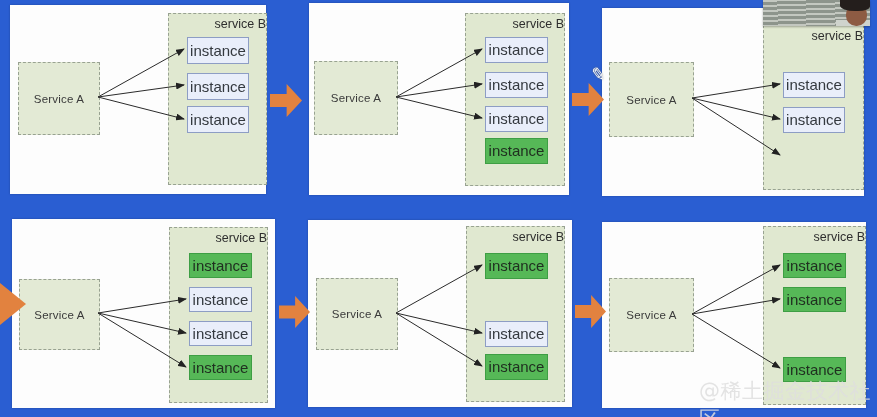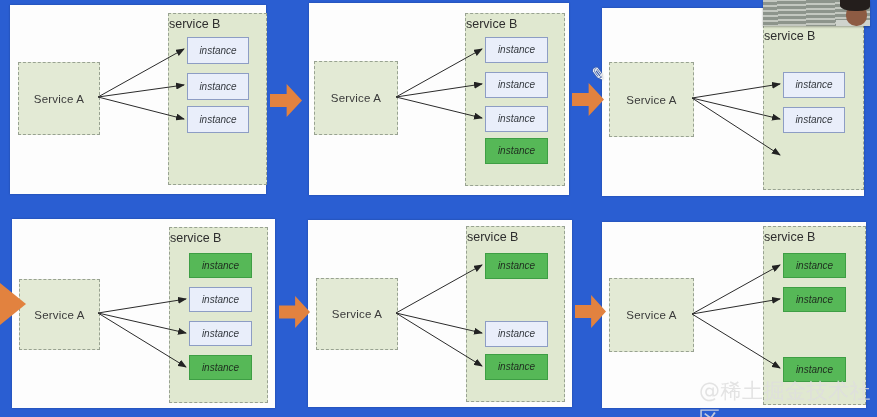--- a/index.html
+++ b/index.html
@@ -10,26 +10,26 @@
     color:#333;
   }
   .panel{position:absolute;background:#fdfdfd;box-shadow:0 0 2px rgba(0,0,0,.25);}
   .sa{
     position:absolute;background:#e3ead5;border:1px dashed #98a291;
     display:flex;align-items:center;justify-content:center;
     font-size:11.5px;color:#3a3a3a;letter-spacing:.2px;
   }
   .sb{position:absolute;background:#e0e8d0;border:1px dashed #98a291;}
   .sb-title{
-    position:absolute;top:3px;left:0;right:0;text-align:left;
+    position:absolute;top:3px;left:0;right:0;text-align:right;
     font-size:12.5px;color:#2e2e2e;
   }
   .inst{
     position:absolute;display:flex;align-items:center;justify-content:center;
-    text-align:center;font-size:10px;line-height:11.5px;color:#34393f;font-style:italic;
+    text-align:center;font-size:15px;line-height:11.5px;color:#34393f;
   }
   .inst.blue{background:#e9eefa;border:1px solid #8d9dc4;}
   .inst.green{background:#56b857;border:1px solid #3e9e44;color:#203020;}
   svg.arrows{position:absolute;left:0;top:0;pointer-events:none;}
   .block-arrow{
     position:absolute;background:#e2823f;
     clip-path:polygon(0 30%,52% 30%,52% 0,100% 50%,52% 100%,52% 70%,0 70%);
     filter:drop-shadow(0 0 1px #b05f1e);
   }
   .edge-arrow{

